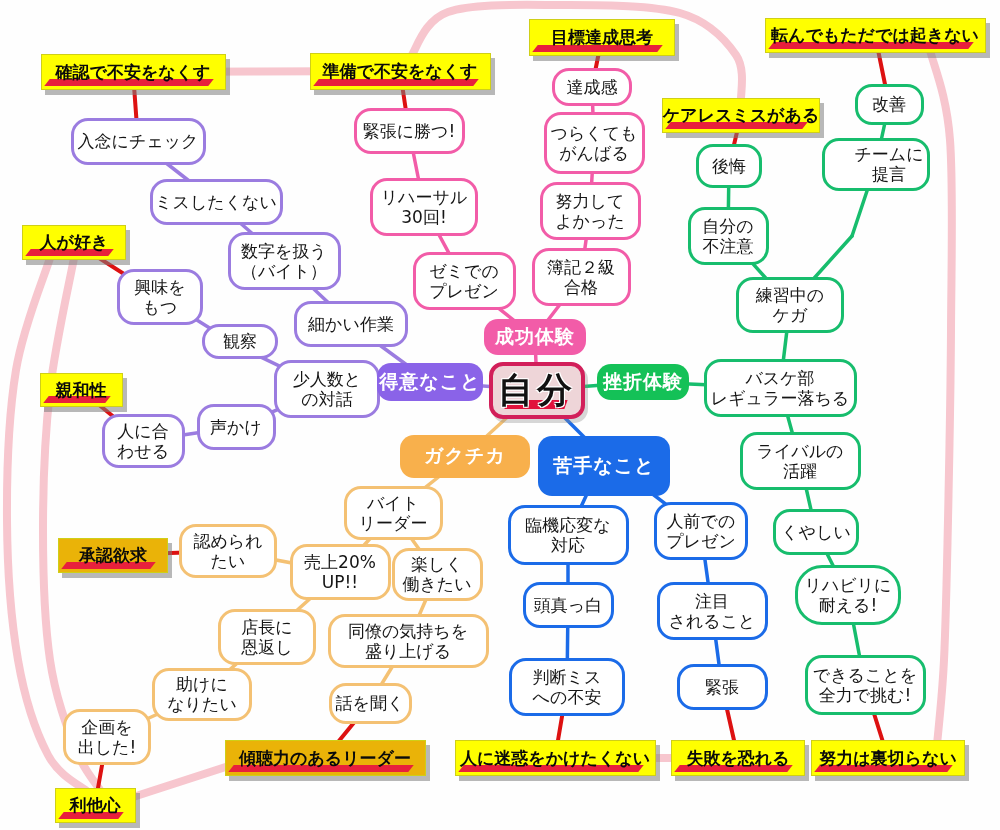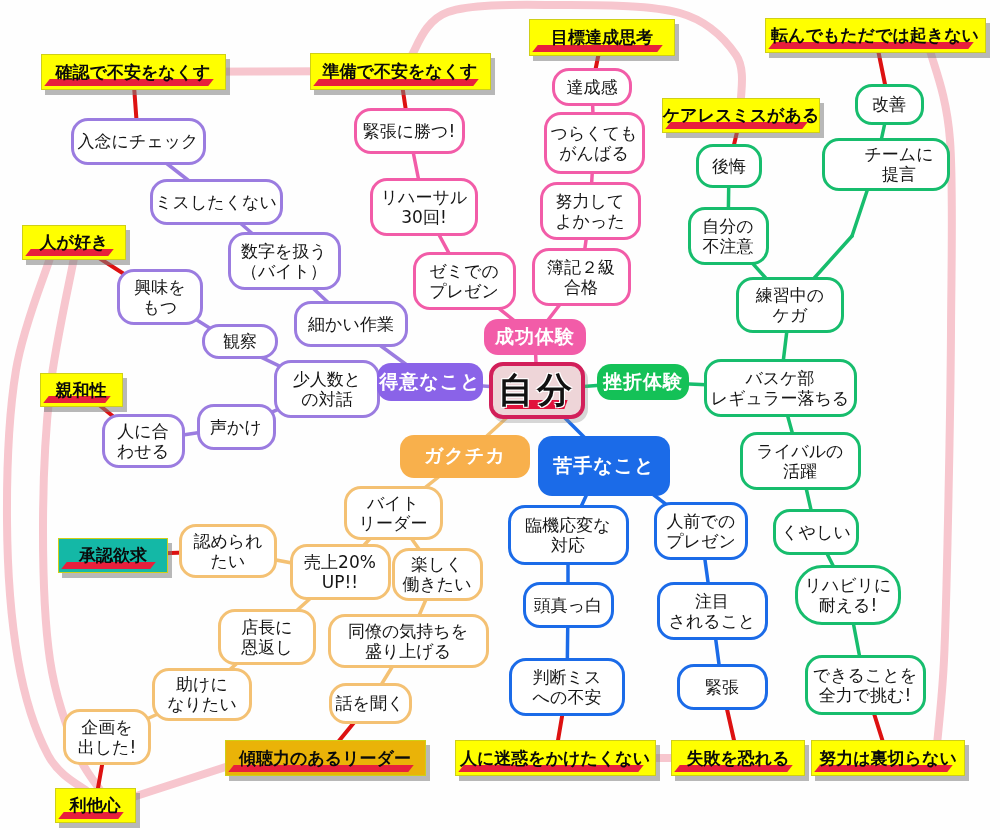--- a/index.html
+++ b/index.html
@@ -143,21 +143,21 @@
     <div class="node b-pink" style="left: 543.5px; top: 112px; width: 101px; height: 62px;">つらくても
 がんばる</div>
     <div class="node b-pink" style="left: 539.5px; top: 182px; width: 101px; height: 58px;">努力して
 よかった</div>
     <div class="node b-pink" style="left: 531.5px; top: 248px; width: 99px; height: 58px;">簿記２級
 合格</div>
     <div class="node b-green" style="left: 696px; top: 144px; width: 66px; height: 44px;">後悔</div>
     <div class="node b-green" style="left: 687.5px; top: 207px; width: 81px; height: 58px;">自分の
 不注意</div>
     <div class="node b-green" style="left: 854.5px; top: 83.5px; width: 69px; height: 41px;">改善</div>
-    <div class="node b-green" style="left: 822px; top: 137.5px; width: 128px; height: 53px; padding-left: 26px;">チームに
+    <div class="node b-green" style="left: 822px; top: 137.5px; width: 108px; height: 53px; padding-left: 26px;">チームに
 提言</div>
     <div class="node b-green" style="left: 736px; top: 277px; width: 108px; height: 56px;">練習中の
 ケガ</div>
     <div class="node b-green" style="left: 703.5px; top: 359px; width: 153px; height: 58px;">バスケ部
 レギュラー落ちる</div>
     <div class="node b-green" style="left: 739.5px; top: 432px; width: 121px; height: 58px;">ライバルの
 活躍</div>
     <div class="node b-green" style="left: 773px; top: 509px; width: 86px; height: 46px;">くやしい</div>
     <div class="node b-green" style="left: 795px; top: 565px; width: 106px; height: 60px; border-radius: 27px;">リハビリに
 耐える!</div>
@@ -220,21 +220,21 @@
       <span class="txt">ケアレスミスがある</span>
     </div>
     <div class="ylabel" style="background: rgb(255, 255, 0); left: 22px; top: 224.5px; width: 104px; height: 35px;">
       <div class="sw" style="background: rgb(232, 32, 60);"></div>
       <span class="txt">人が好き</span>
     </div>
     <div class="ylabel" style="background: rgb(255, 255, 0); left: 39.5px; top: 373px; width: 83px; height: 34px;">
       <div class="sw" style="background: rgb(232, 32, 60);"></div>
       <span class="txt">親和性</span>
     </div>
-    <div class="ylabel" style="background: #14b8a6; left: 58px; top: 537.5px; width: 110px; height: 35px;">
+    <div class="ylabel" style="background: #eab308; left: 58px; top: 537.5px; width: 110px; height: 35px;">
       <div class="sw" style="background: rgb(232, 32, 60);"></div>
       <span class="txt">承認欲求</span>
     </div>
     <div class="ylabel" style="background: rgb(255, 255, 0); left: 54.5px; top: 787.5px; width: 81px; height: 35px;">
       <div class="sw" style="background: rgb(232, 32, 60);"></div>
       <span class="txt">利他心</span>
     </div>
     <div class="ylabel" style="background: #eab308; left: 224.5px; top: 740px; width: 201px; height: 36px;">
       <div class="sw" style="background: rgb(232, 32, 60);"></div>
       <span class="txt">傾聴力のあるリーダー</span>

